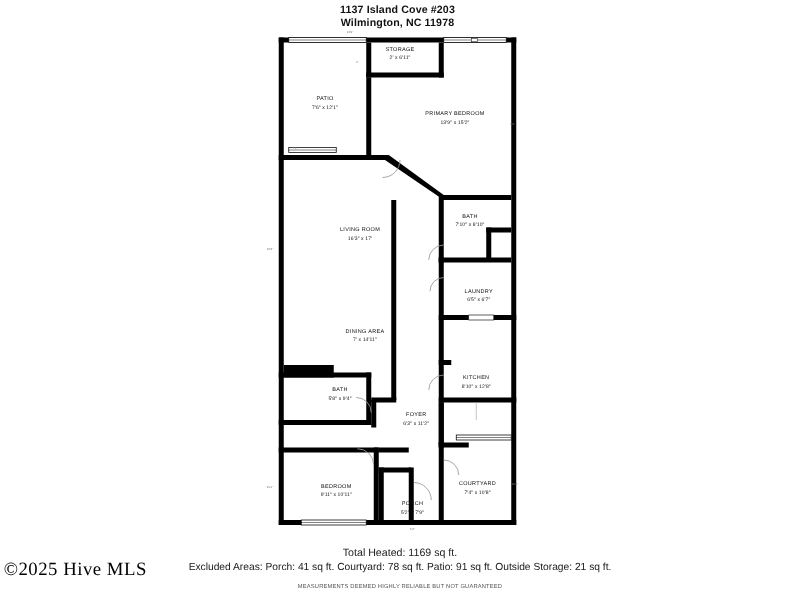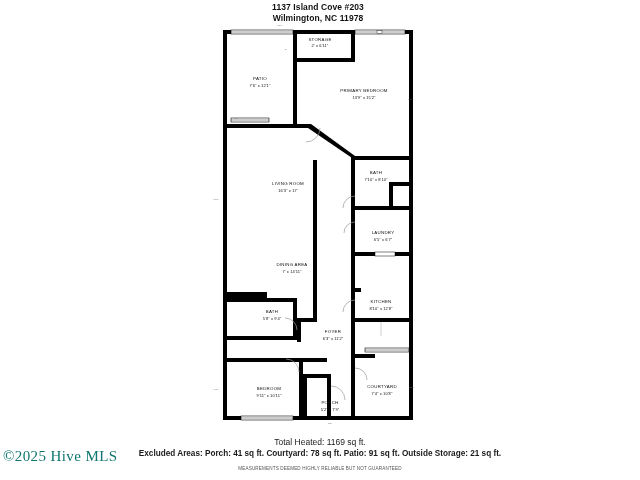--- a/index.html
+++ b/index.html
@@ -37,36 +37,36 @@
     text-align: center;
     color: #1a1a1a;
   }
   .footer-total {
     font-size: 8.5px;
     font-weight: normal;
     line-height: 12px;
   }
   .footer-excluded {
     font-size: 8.2px;
-    font-weight: bold;
+    font-weight: normal;
     line-height: 12px;
   }
   .footer-disclaimer {
     font-size: 4.6px;
     font-weight: normal;
     letter-spacing: 0.15px;
     color: #555;
     margin-top: 6px;
   }
   .watermark {
     position: absolute;
     left: 3px;
     top: 448px;
     font-size: 15px;
-    color: #0f766e;
+    color: #000000;
     font-family: "Liberation Serif", serif;
     letter-spacing: 0.4px;
     user-select: none;
   }
   #plan-svg {
     position: absolute;
     left: 0;
     top: 0;
   }
   .rm-name {

